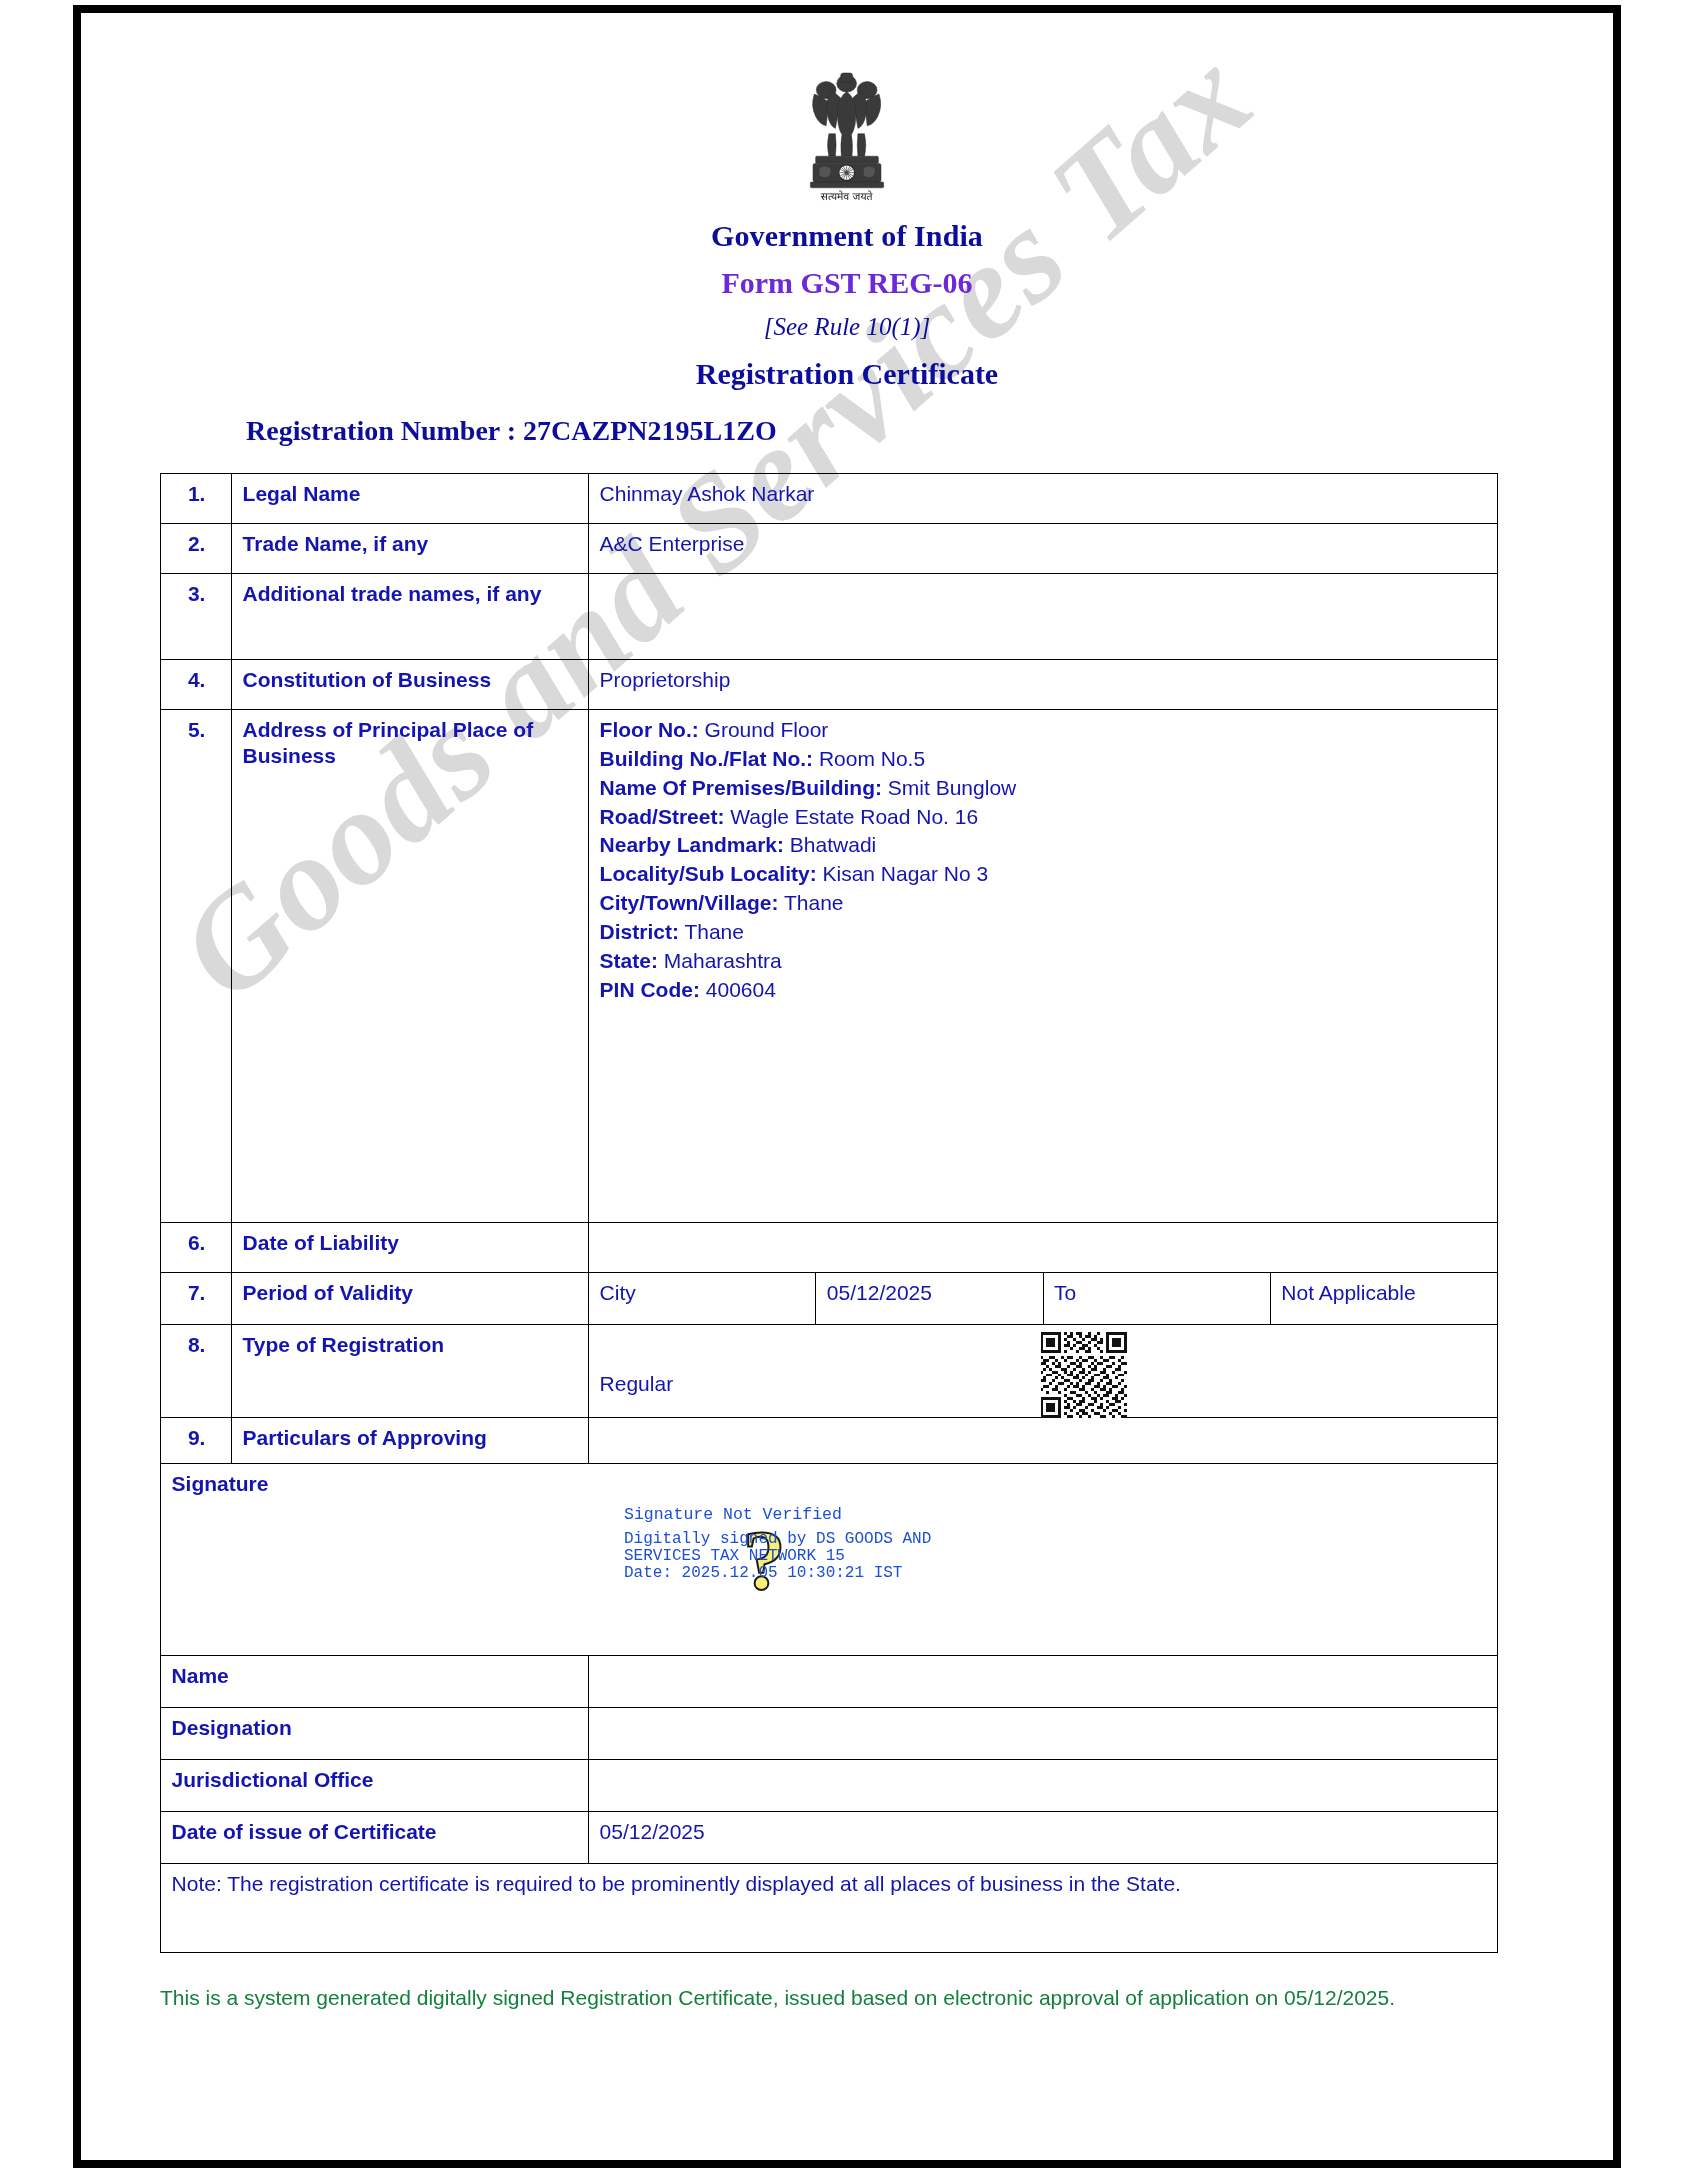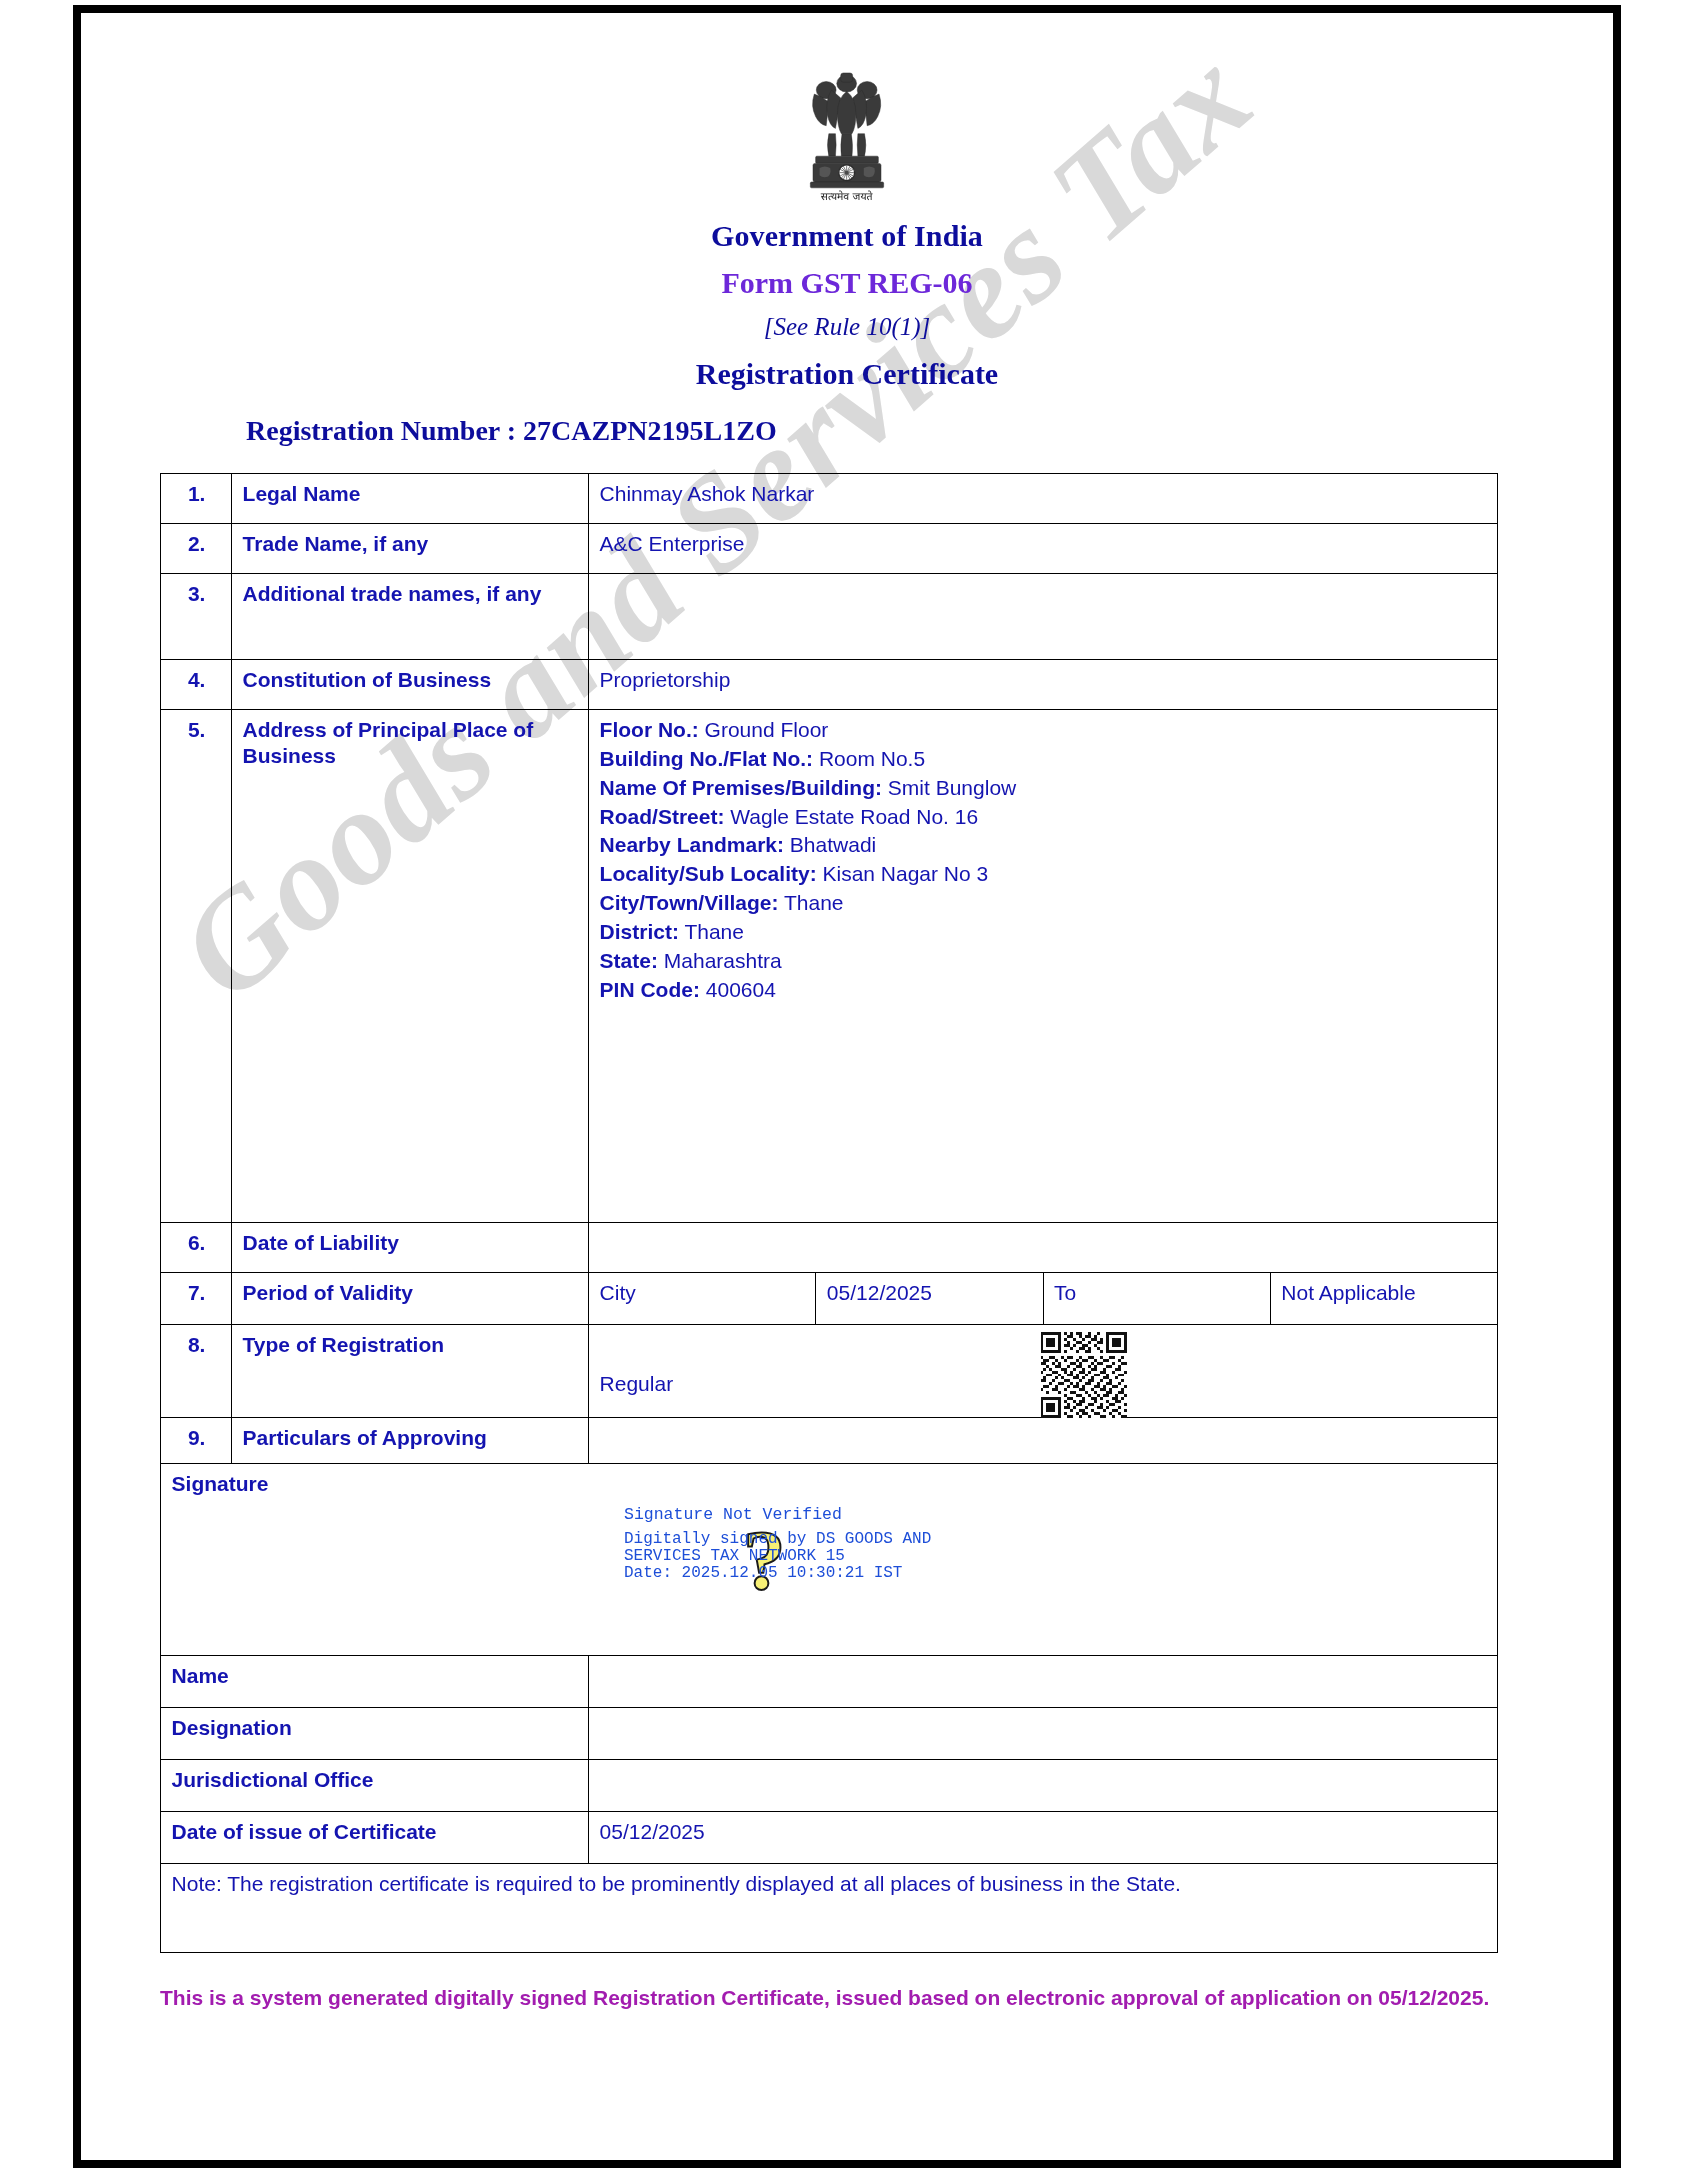--- a/index.html
+++ b/index.html
@@ -221,22 +221,22 @@
     width: 429px;
     font-weight: bold;
   }
   .rlow { height: 52px; }
   .rnote { height: 89px; }
 
   
   .footer-stmt {
     width: 1338px;
     margin-top: 28px;
-    color: #a21caf;
-    font-weight: bold;
+    color: #15803d;
+    font-weight: normal;
     font-size: 21px;
     line-height: 1.62;
   }
 </style>
 </head>
 <body>
 
 <div id="page-frame">
   <div id="page-inner">
 

